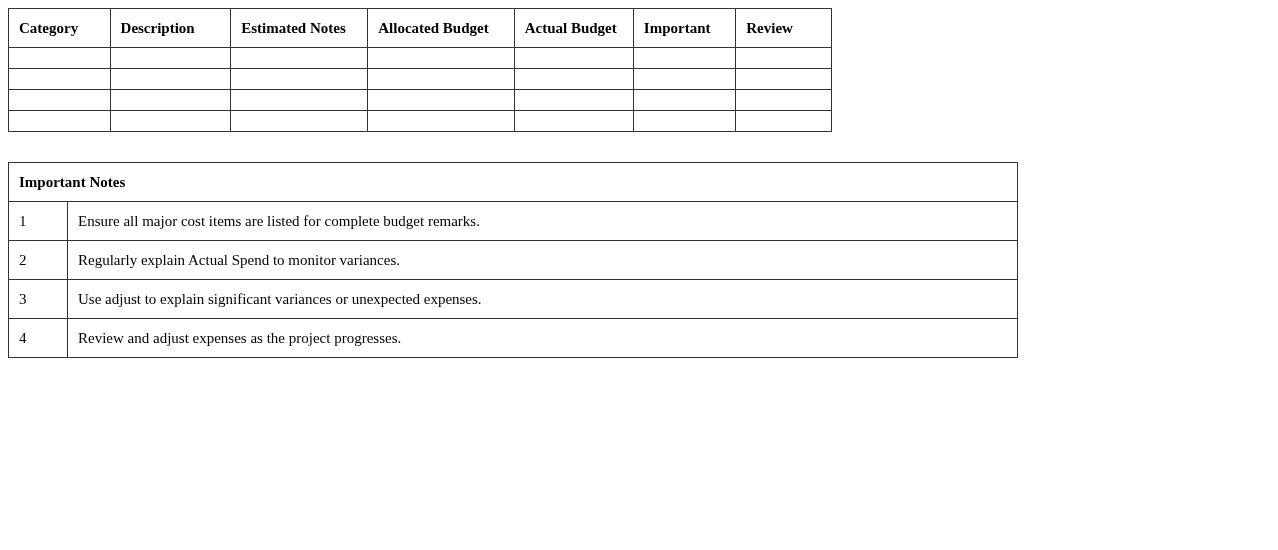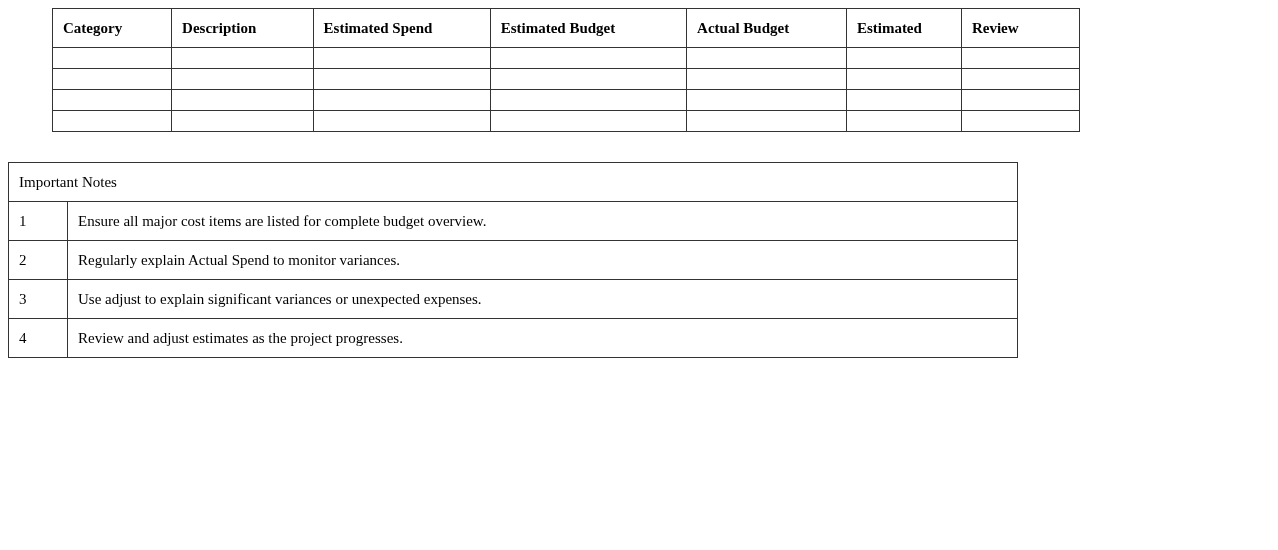--- a/index.html
+++ b/index.html
@@ -3,49 +3,49 @@
   <meta charset="utf-8">
   <style>
     html, body { margin: 0; padding: 0; background: #ffffff; }
     body {
       width: 1278px; height: 550px; position: relative; overflow: hidden;
       font-family: "Liberation Serif", "DejaVu Serif", serif;
       color: #000000; font-size: 15px;
     }
     table { border-collapse: collapse; position: absolute; left: 8px; }
     td, th { border: 1px solid #333333; padding: 0 10px; text-align: left; vertical-align: middle; }
-    #budget-table { top: 8px; width: 1028px; margin-left: 44px; }
+    #budget-table { top: 8px; width: 824px; }
     #budget-table th { height: 38px; font-weight: bold; font-size: 15px; }
     #budget-table td { height: 20px; }
     #notes-table { top: 162px; width: 1010px; }
-    #notes-table th { height: 38px; font-weight: normal; font-size: 15px; }
+    #notes-table th { height: 38px; font-weight: bold; font-size: 15px; }
     #notes-table td { height: 38px; font-size: 15px; }
     #notes-table td.num { width: 38px; }
   </style>
 </head>
 <body>
 
 <table id="budget-table">
   <colgroup>
     <col style="width:117px">
       <col style="width:139px">
       <col style="width:174px">
       <col style="width:193px">
       <col style="width:157px">
       <col style="width:113px">
       <col style="width:116px">
   </colgroup>
   <thead>
     <tr>
       <th>Category</th>
       <th>Description</th>
-      <th>Estimated Spend</th>
-      <th>Estimated Budget</th>
+      <th>Estimated Notes</th>
+      <th>Allocated Budget</th>
       <th>Actual Budget</th>
-      <th>Estimated</th>
+      <th>Important</th>
       <th>Review</th>
     </tr>
   </thead>
   <tbody>
     <tr>
       <td></td>
       <td></td>
       <td></td>
       <td></td>
       <td></td>
@@ -84,28 +84,28 @@
 
 <table id="notes-table">
   <thead>
     <tr>
       <th colspan="2">Important Notes</th>
     </tr>
   </thead>
   <tbody>
     <tr>
       <td class="num">1</td>
-      <td>Ensure all major cost items are listed for complete budget overview.</td>
+      <td>Ensure all major cost items are listed for complete budget remarks.</td>
     </tr>
     <tr>
       <td class="num">2</td>
       <td>Regularly explain Actual Spend to monitor variances.</td>
     </tr>
     <tr>
       <td class="num">3</td>
       <td>Use adjust to explain significant variances or unexpected expenses.</td>
     </tr>
     <tr>
       <td class="num">4</td>
-      <td>Review and adjust estimates as the project progresses.</td>
+      <td>Review and adjust expenses as the project progresses.</td>
     </tr>
   </tbody>
 </table>
 
 </body></html>

